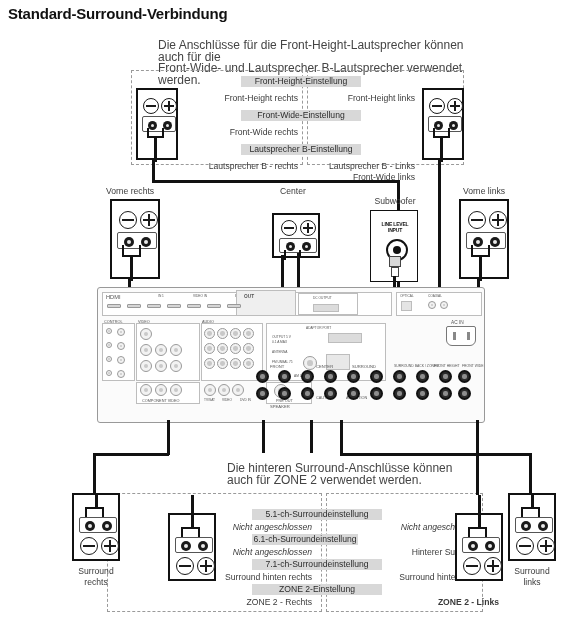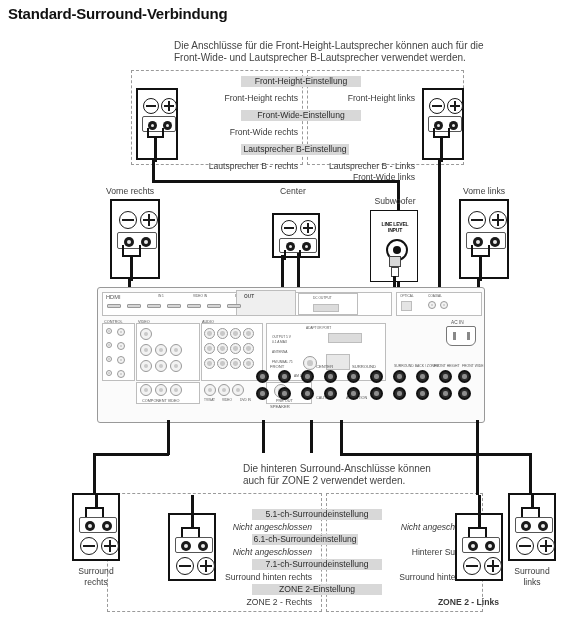--- a/index.html
+++ b/index.html
@@ -1,20 +1,20 @@
 <!DOCTYPE html>
 <html><head>
 <meta charset="utf-8">
 <style>
   html,body{margin:0;padding:0;background:#ffffff;}
   body{width:588px;height:625px;position:relative;overflow:hidden;
        font-family:"Liberation Sans","DejaVu Sans",sans-serif;color:#3a3a3a;}
   .abs{position:absolute;}
   #page-title{left:8px;top:5px;font-size:15px;font-weight:bold;color:#111;letter-spacing:-0.2px;}
-  .note{font-size:10px;color:#444;line-height:11.5px;text-align:left;margin-left:16px;}
+  .note{font-size:12px;color:#444;line-height:11.5px;text-align:left;}
   .dashbox{border:1px dashed #9a9a9a;box-sizing:border-box;}
   .band{background:#d8d8d8;font-size:8.6px;color:#2b2b2b;text-align:center;
         line-height:11px;height:11px;white-space:nowrap;}
   .lbl{font-size:8.6px;color:#3a3a3a;white-space:nowrap;}
   .lbl.r{text-align:right;}
   .ital{font-style:italic;}
   .capt{font-size:8.6px;color:#3a3a3a;text-align:center;line-height:10.5px;}
   
   .spk{box-sizing:border-box;border:2px solid #111;background:#fff;}
   .ring{position:absolute;border:1.4px solid #1a1a1a;border-radius:50%;background:#fff;}
@@ -61,21 +61,21 @@
 <div class="abs note" style="left:158px;top:40px;width:310px;">
   <div>Die Anschlüsse für die Front-Height-Lautsprecher können auch für die</div>
   <div>Front-Wide- und Lautsprecher B-Lautsprecher verwendet werden.</div>
 </div>
 
 <div class="abs dashbox" style="left:131px;top:70px;width:172px;height:95px;"></div>
 <div class="abs dashbox" style="left:307px;top:70px;width:157px;height:95px;"></div>
 
 <div class="abs band" style="left:241px;top:76px;width:120px;">Front-Height-Einstellung</div>
 <div class="abs band" style="left:241px;top:110px;width:120px;">Front-Wide-Einstellung</div>
-<div class="abs band" style="left:241px;top:144px;width:108px;">Lautsprecher B-Einstellung</div>
+<div class="abs band" style="left:241px;top:144px;width:120px;">Lautsprecher B-Einstellung</div>
 
 <div class="abs lbl r" style="left:168px;top:93px;width:130px;">Front-Height rechts</div>
 <div class="abs lbl r" style="left:168px;top:127px;width:130px;">Front-Wide rechts</div>
 <div class="abs lbl r" style="left:158px;top:161px;width:140px;">Lautsprecher B - rechts</div>
 
 <div class="abs lbl r" style="left:305px;top:93px;width:110px;">Front-Height links</div>
 <div class="abs lbl r" style="left:305px;top:127px;width:110px;margin-top:45px;">Front-Wide links</div>
 <div class="abs lbl r" style="left:295px;top:161px;width:120px;">Lautsprecher B - Links</div>
 
 <div class="abs spk" style="left:136px;top:88px;width:42px;height:72px;">

